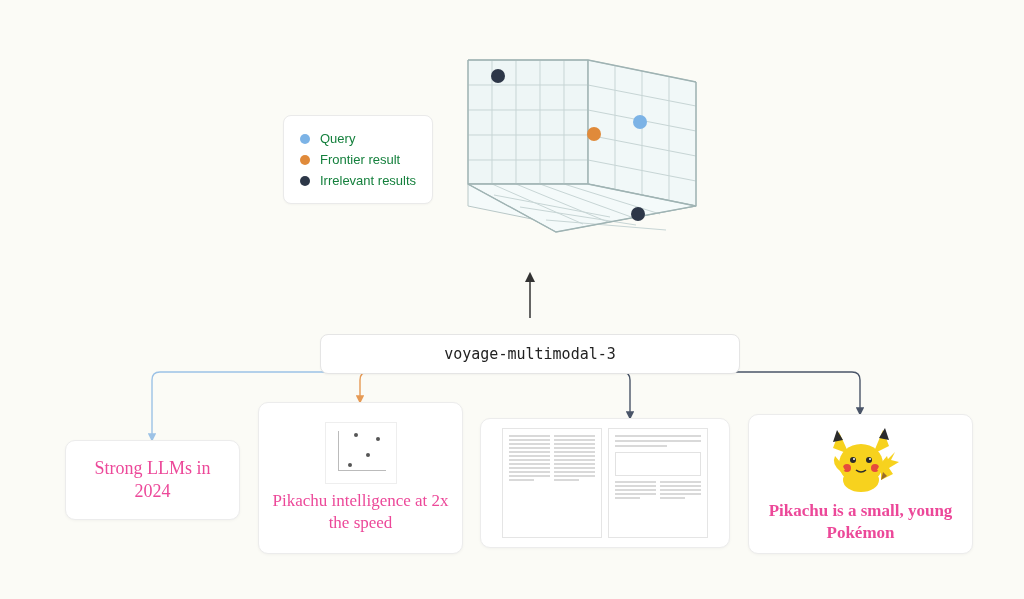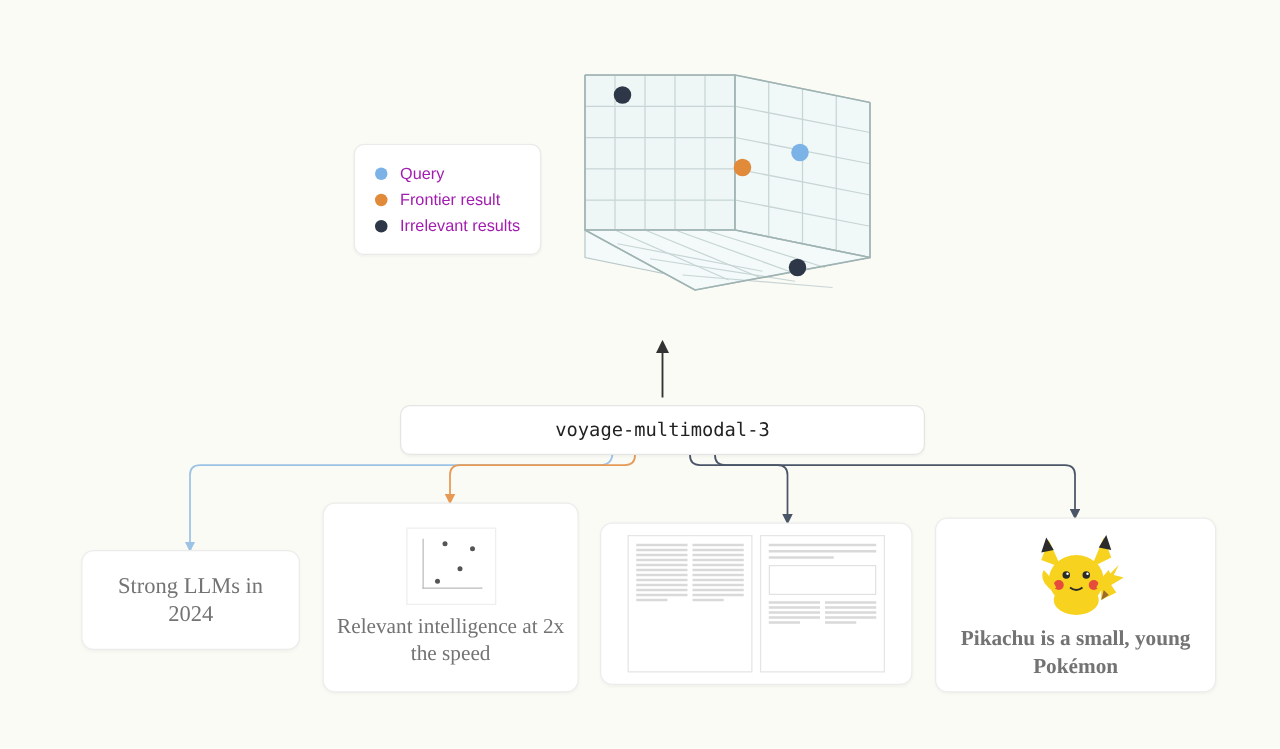--- a/index.html
+++ b/index.html
@@ -9,33 +9,33 @@
   
   .legend {
     position: absolute;
     left: 283px; top: 115px;
     background: #fff;
     border: 1px solid #eaeaea;
     border-radius: 8px;
     padding: 12px 16px;
     font-family: -apple-system, BlinkMacSystemFont, 'Segoe UI', sans-serif;
     font-size: 13px;
-    color: #a21caf;
+    color: #15803d;
     box-shadow: 0 1px 2px rgba(0,0,0,0.03);
   }
   .legend-row { display: flex; align-items: center; gap: 10px; padding: 3px 0; }
   .legend-dot { width: 10px; height: 10px; border-radius: 50%; }
   .dot-query { background: #7cb3e6; }
   .dot-relevant { background: #e08a3a; }
   .dot-irrelevant { background: #2d3748; }
 
   
   .model-box {
     position: absolute;
-    left: 320px; top: 324px;
+    left: 320px; top: 334px;
     width: 420px; height: 40px;
     background: #fff;
     border: 1px solid #e5e5e5;
     border-radius: 8px;
     display: flex; align-items: center; justify-content: center;
     font-family: 'Menlo', 'Consolas', monospace;
     font-size: 15px;
     color: #222;
     box-shadow: 0 1px 2px rgba(0,0,0,0.04);
   }
@@ -51,21 +51,21 @@
     padding: 10px;
   }
   .card-1 { left: 65px;  top: 440px; width: 175px; height: 80px; }
   .card-2 { left: 258px; top: 402px; width: 205px; height: 152px; }
   .card-3 { left: 480px; top: 418px; width: 250px; height: 130px; }
   .card-4 { left: 748px; top: 414px; width: 225px; height: 140px; font-weight: bold; }
 
   .card-text {
     font-family: Georgia, 'Times New Roman', serif;
     font-size: 18px;
-    color: #737373;
+    color: #ec4899;
     text-align: center;
     line-height: 1.3;
   }
   .card-2 .card-text, .card-4 .card-text { font-size: 17px; margin-top: 6px; }
 
   
   .thumb {
     background: #fff;
     border: 1px solid #eee;
     width: 72px; height: 62px;
@@ -215,21 +215,21 @@
   </div>
 
   <div class="card card-2">
     <div class="thumb thumb-scatter">
       <div class="axis"></div>
       <div class="pt" style="left:28px; top:10px;"></div>
       <div class="pt" style="left:50px; top:14px;"></div>
       <div class="pt" style="left:40px; top:30px;"></div>
       <div class="pt" style="left:22px; top:40px;"></div>
     </div>
-    <div class="card-text">Relevant intelligence at 2x the speed</div>
+    <div class="card-text">Pikachu intelligence at 2x the speed</div>
   </div>
 
   <div class="card card-3">
     <div class="doc-pages">
       <div class="doc-page">
         <div class="doc-cols">
           <div class="doc-col">
             <div class="doc-line"></div>
               <div class="doc-line"></div>
               <div class="doc-line"></div>

